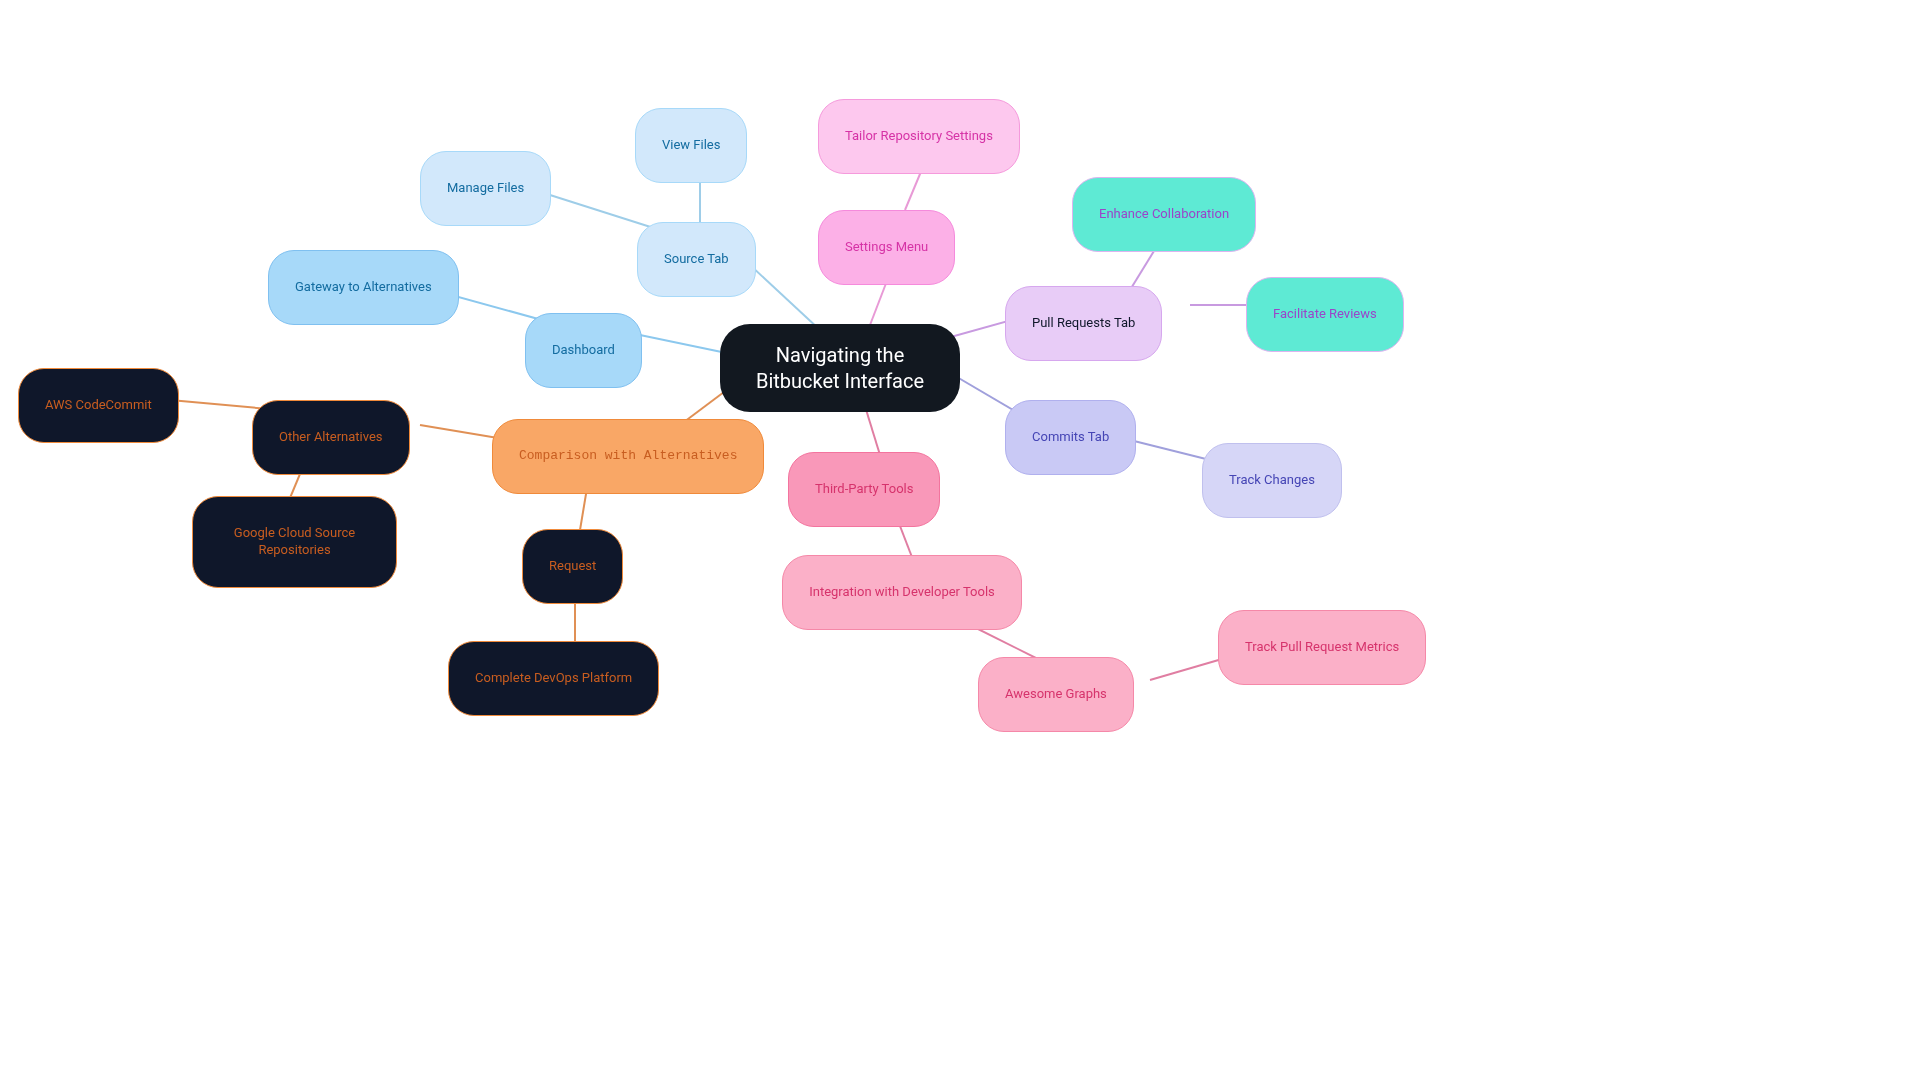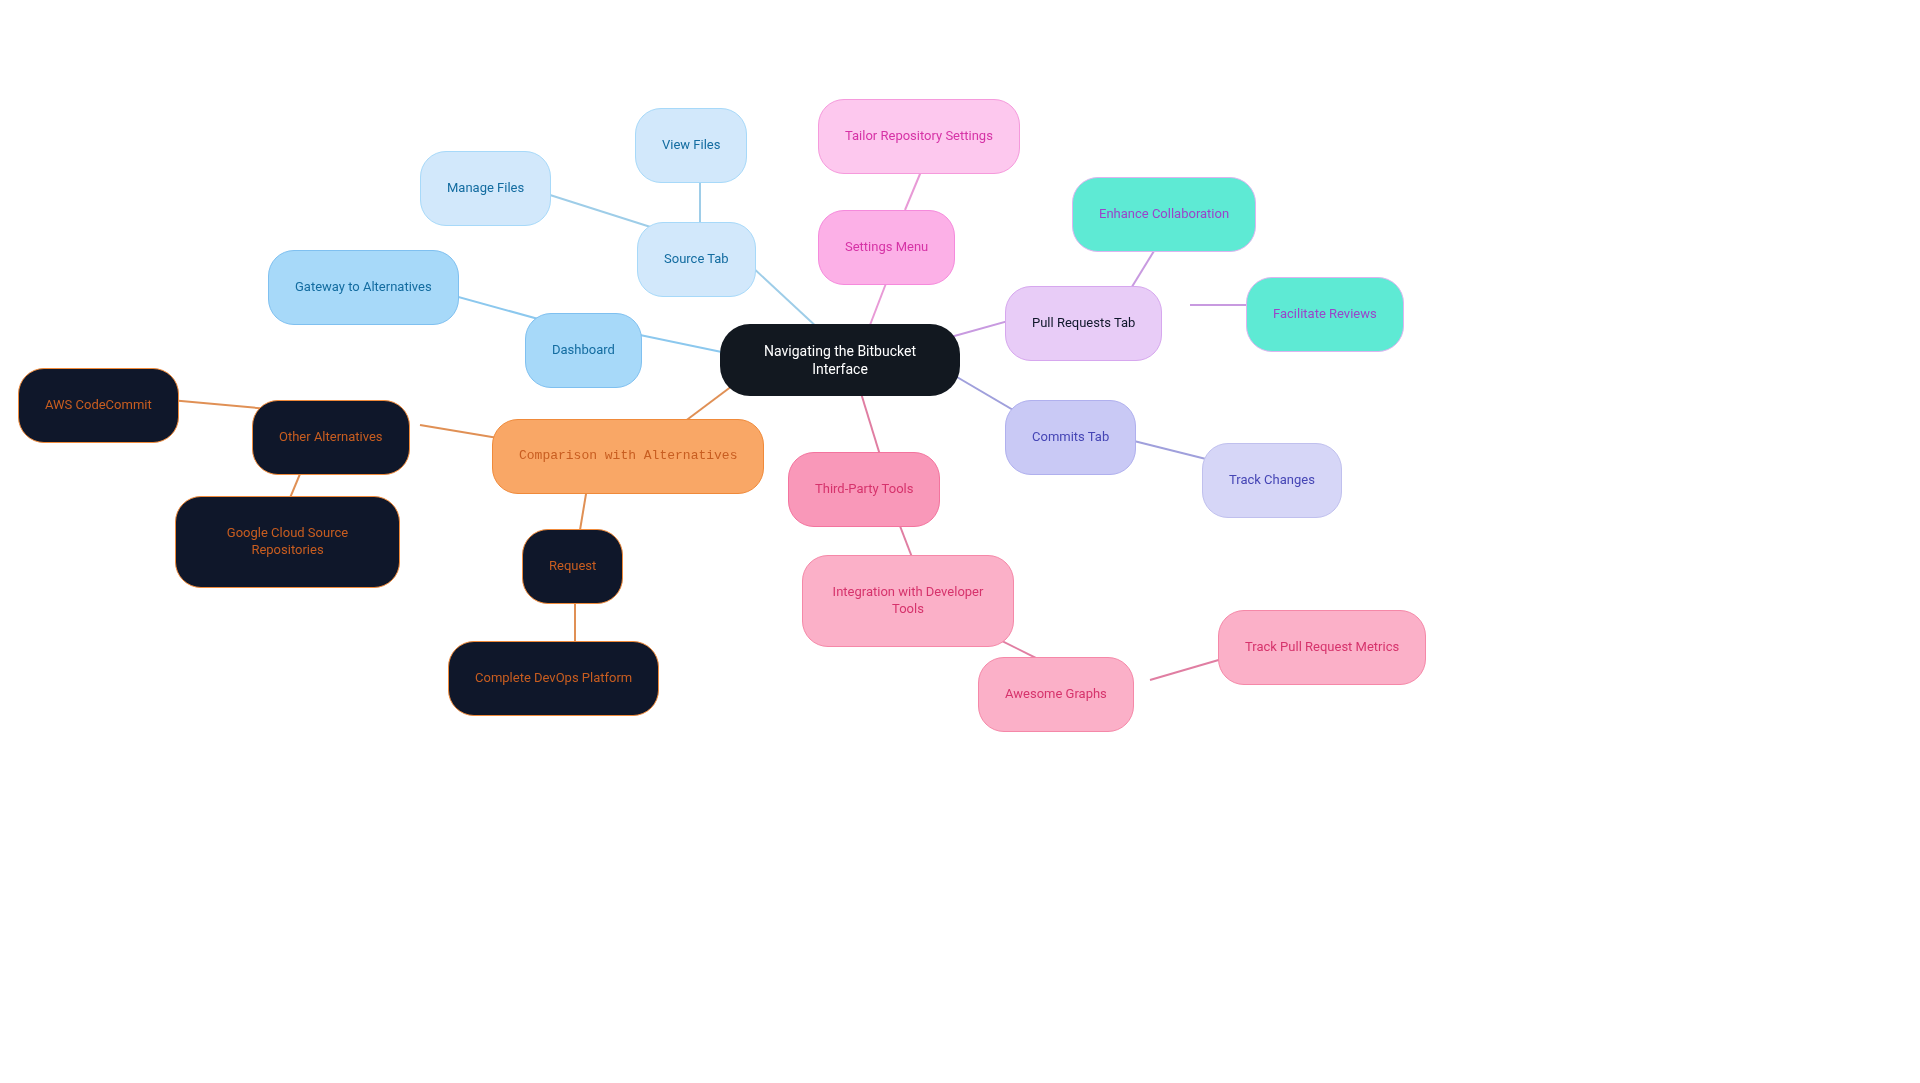--- a/index.html
+++ b/index.html
@@ -29,21 +29,21 @@
     display: flex;
     align-items: center;
     justify-content: center;
     white-space: nowrap;
   }
   .node.wrap { white-space: normal; }
   .root {
     background: #121820;
     color: #ffffff;
     border-radius: 30px;
-    font-size: 14px;
+    font-size: 20px;
     padding: 18px 30px;
   }
   .blue1 { background: #a7d9f9; color: #136ca0; border: 1.5px solid #7fc0f0; }
   .blue2 { background: #d2e8fb; color: #136ca0; border: 1.5px solid #a7d9f9; }
   .violet1 { background: #c9c9f5; color: #4545b5; border: 1.5px solid #b0b0ee; }
   .violet2 { background: #d6d6f7; color: #4545b5; border: 1.5px solid #c0c0ee; }
   .lilac1 { background: #e8ccf7; color: #0f172a; border: 1.5px solid #d6a7ee; margin-top: 6px; }
   .lilac2 { background: #5eead4; color: #9a45c9; border: 1.5px solid #dcb4f0; }
   .magenta1 { background: #fcb0e7; color: #d633a6; border: 1.5px solid #f58adc; }
   .magenta2 { background: #fdc8ee; color: #d633a6; border: 1.5px solid #f59adc; }
@@ -100,22 +100,22 @@
 <div class="node magenta2" style="left:818px; top:99px;">Tailor Repository Settings</div>
 
 <div class="node lilac1" style="left:1005px; top:280px;">Pull Requests Tab</div>
 <div class="node lilac2" style="left:1072px; top:177px;">Enhance Collaboration</div>
 <div class="node lilac2" style="left:1246px; top:277px;">Facilitate Reviews</div>
 
 <div class="node violet1" style="left:1005px; top:400px;">Commits Tab</div>
 <div class="node violet2" style="left:1202px; top:443px;">Track Changes</div>
 
 <div class="node pink1" style="left:788px; top:452px;">Third-Party Tools</div>
-<div class="node pink2 wrap" style="left:802px; top:555px; width:212px;">Integration with Developer Tools</div>
+<div class="node pink2 wrap" style="left:782px; top:555px; width:240px;">Integration with Developer Tools</div>
 <div class="node pink2" style="left:978px; top:657px;">Awesome Graphs</div>
 <div class="node pink2" style="left:1218px; top:610px;">Track Pull Request Metrics</div>
 
 <div class="node orange1" style="left:492px; top:419px;font-family:Liberation Mono, monospace;">Comparison with Alternatives</div>
 <div class="node orange2" style="left:522px; top:529px;">Request</div>
 <div class="node orange2" style="left:448px; top:641px;">Complete DevOps Platform</div>
 <div class="node orange2" style="left:252px; top:400px;">Other Alternatives</div>
 <div class="node orange2" style="left:18px; top:368px;">AWS CodeCommit</div>
-<div class="node orange2 wrap" style="left:175px; top:496px; width:225px;">Google Cloud Source Repositories</div>
+<div class="node orange2 wrap" style="left:192px; top:496px; width:205px;">Google Cloud Source Repositories</div>
 
 </body></html>

